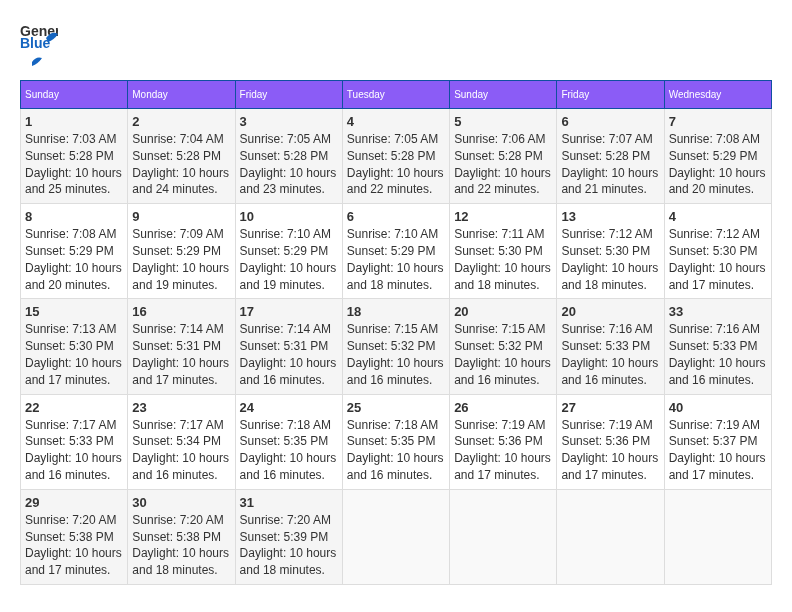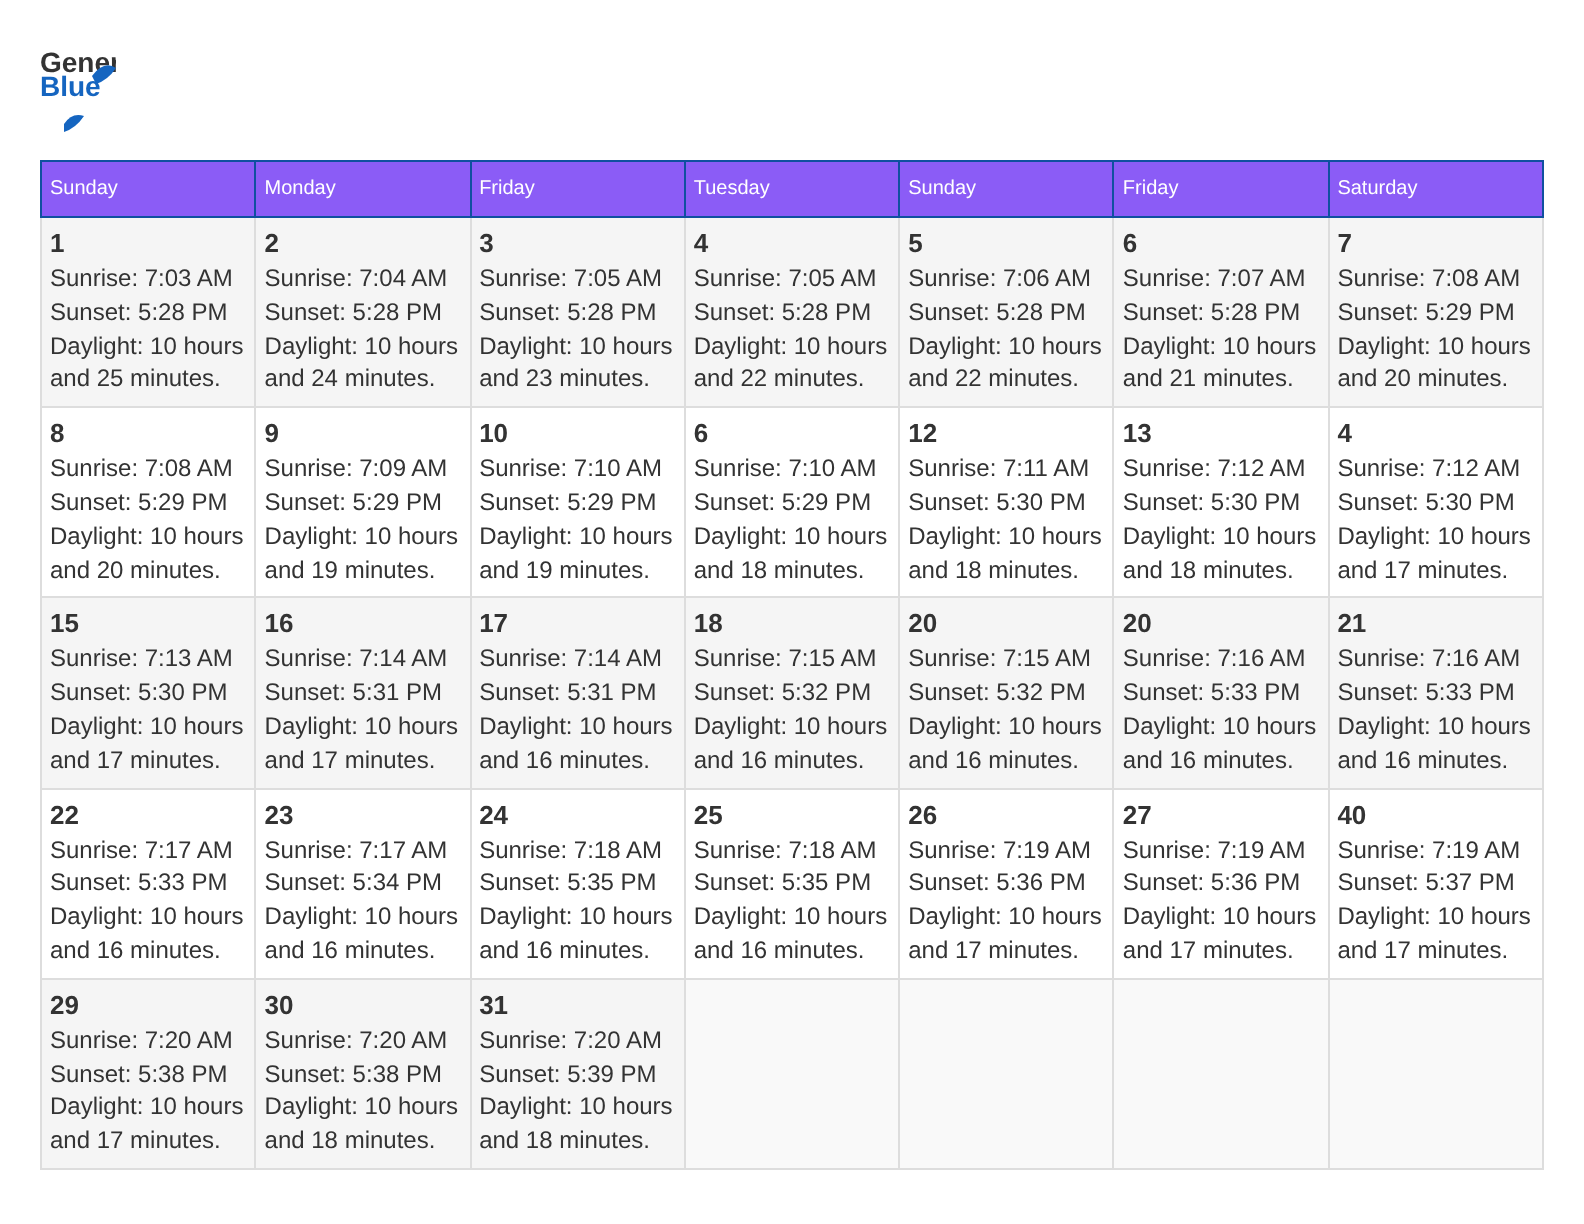--- a/index.html
+++ b/index.html
@@ -112,21 +112,21 @@
 
 <table class="calendar">
   <thead>
     <tr id="days-header">
     <th>Sunday</th>
         <th>Monday</th>
         <th>Friday</th>
         <th>Tuesday</th>
         <th>Sunday</th>
         <th>Friday</th>
-        <th>Saturday</th>
+        <th>Wednesday</th>
       </tr>
   </thead>
   <tbody id="calendar-body">
   <tr>
         <td>
           <span class="day-num">1</span>
           <div class="day-info">Sunrise: 7:03 AM<br>Sunset: 5:28 PM<br>Daylight: 10 hours<br>and 25 minutes.</div>
         </td>
         <td>
           <span class="day-num">2</span>
@@ -202,21 +202,21 @@
         </td>
         <td>
           <span class="day-num">20</span>
           <div class="day-info">Sunrise: 7:15 AM<br>Sunset: 5:32 PM<br>Daylight: 10 hours<br>and 16 minutes.</div>
         </td>
         <td>
           <span class="day-num">20</span>
           <div class="day-info">Sunrise: 7:16 AM<br>Sunset: 5:33 PM<br>Daylight: 10 hours<br>and 16 minutes.</div>
         </td>
         <td>
-          <span class="day-num">21</span>
+          <span class="day-num">33</span>
           <div class="day-info">Sunrise: 7:16 AM<br>Sunset: 5:33 PM<br>Daylight: 10 hours<br>and 16 minutes.</div>
         </td>
       </tr>
       <tr>
         <td>
           <span class="day-num">22</span>
           <div class="day-info">Sunrise: 7:17 AM<br>Sunset: 5:33 PM<br>Daylight: 10 hours<br>and 16 minutes.</div>
         </td>
         <td>
           <span class="day-num">23</span>

